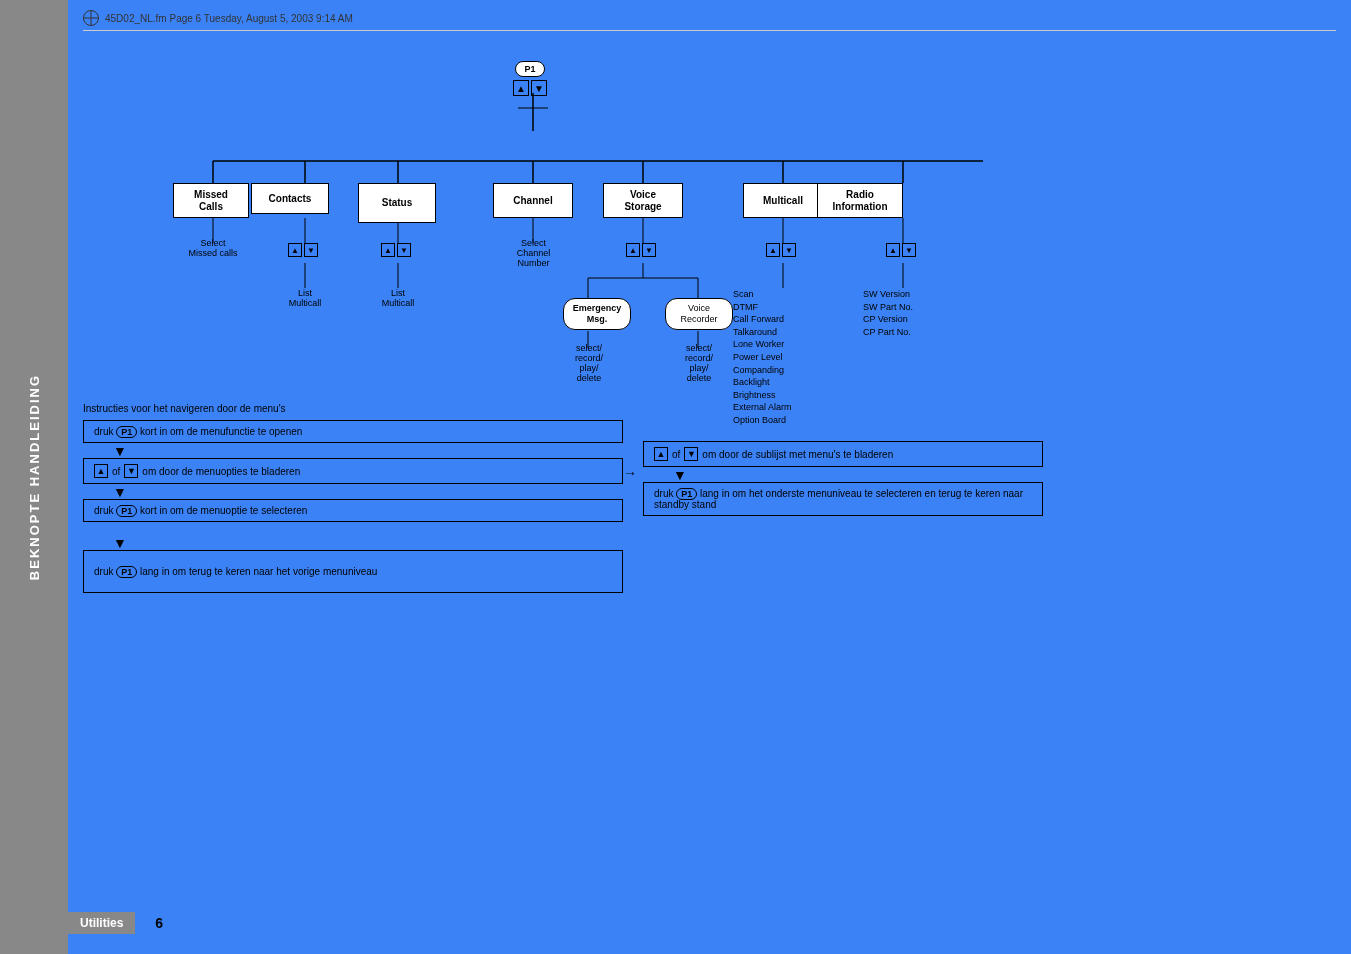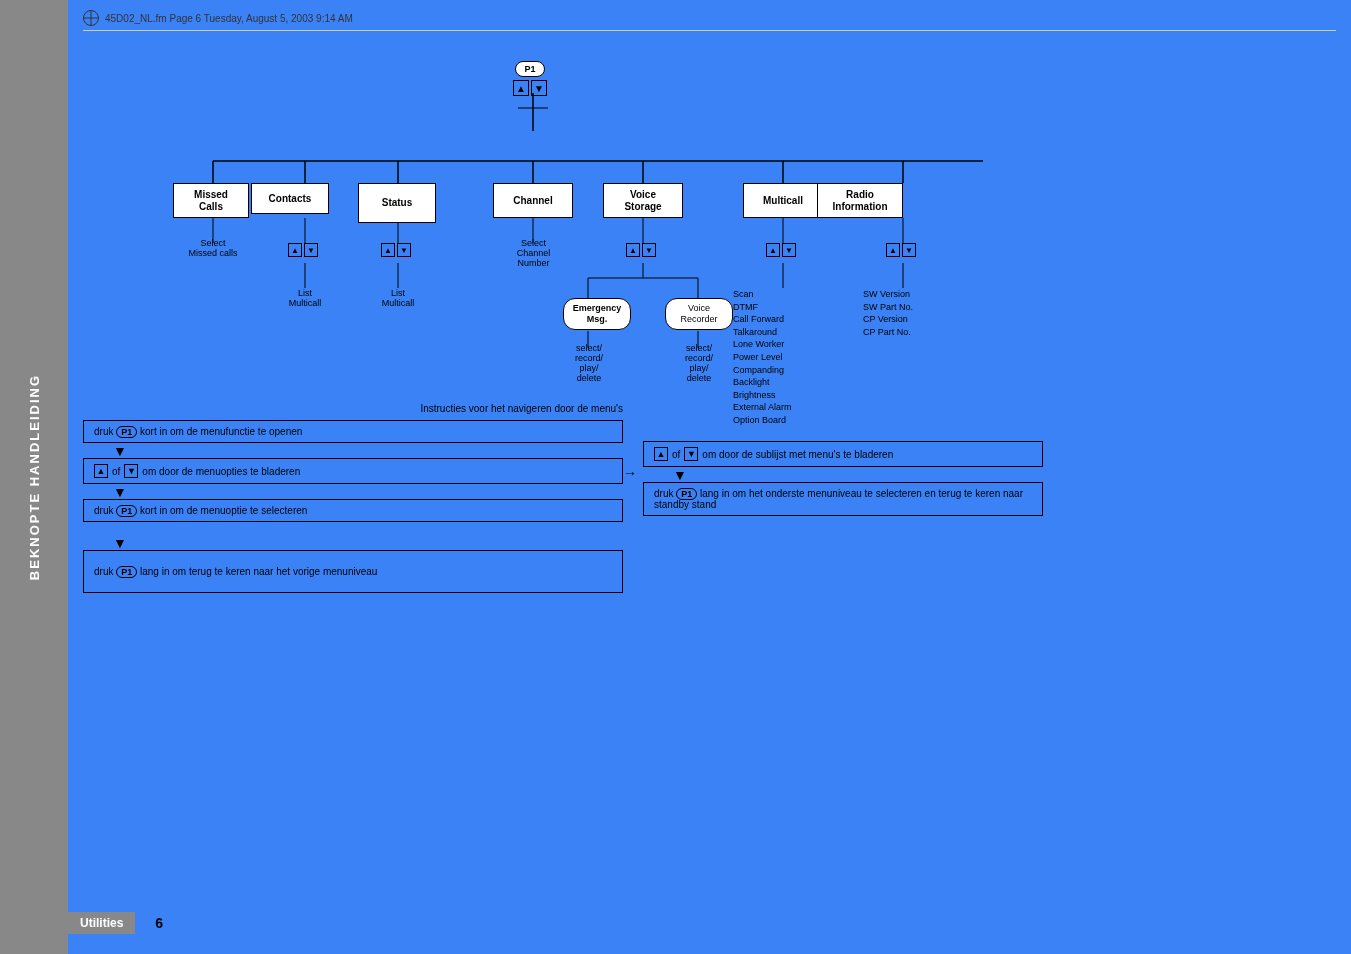--- a/index.html
+++ b/index.html
@@ -329,21 +329,21 @@
     <div style="position:absolute; left:803px; top:200px; display:flex; gap:2px;">
       <div style="border:1px solid #000; width:14px; height:14px; display:flex; align-items:center; justify-content:center; font-size:8px;">▲</div>
       <div style="border:1px solid #000; width:14px; height:14px; display:flex; align-items:center; justify-content:center; font-size:8px;">▼</div>
     </div>
 
     <div style="position:absolute; left:780px; top:245px; font-size:9px; text-align:left; line-height:1.4;">
       SW Version<br>SW Part No.<br>CP Version<br>CP Part No.
     </div>
 
     <div style="position:absolute; left:0; top:360px; width:540px;">
-      <div style="font-size:10px; margin-bottom:6px;text-align:right;">Instructies voor het navigeren door de menu's</div>
+      <div style="font-size:10px; margin-bottom:6px;">Instructies voor het navigeren door de menu's</div>
 
       <div style="border:1px solid #000; padding:5px 10px; font-size:10px; margin-bottom:1px;">
         druk <span style="border:1px solid #000; border-radius:8px; padding:0 4px; font-size:9px; font-weight:bold;">P1</span> kort in om de menufunctie te openen
       </div>
       <div style="text-align:left; padding-left:30px; font-size:14px; line-height:1;">▼</div>
 
       <div style="border:1px solid #000; padding:5px 10px; font-size:10px; margin-bottom:1px; display:flex; align-items:center; gap:4px;">
         <span style="border:1px solid #000; width:14px; height:14px; display:inline-flex; align-items:center; justify-content:center; font-size:9px;">▲</span>
         of
         <span style="border:1px solid #000; width:14px; height:14px; display:inline-flex; align-items:center; justify-content:center; font-size:9px;">▼</span>

